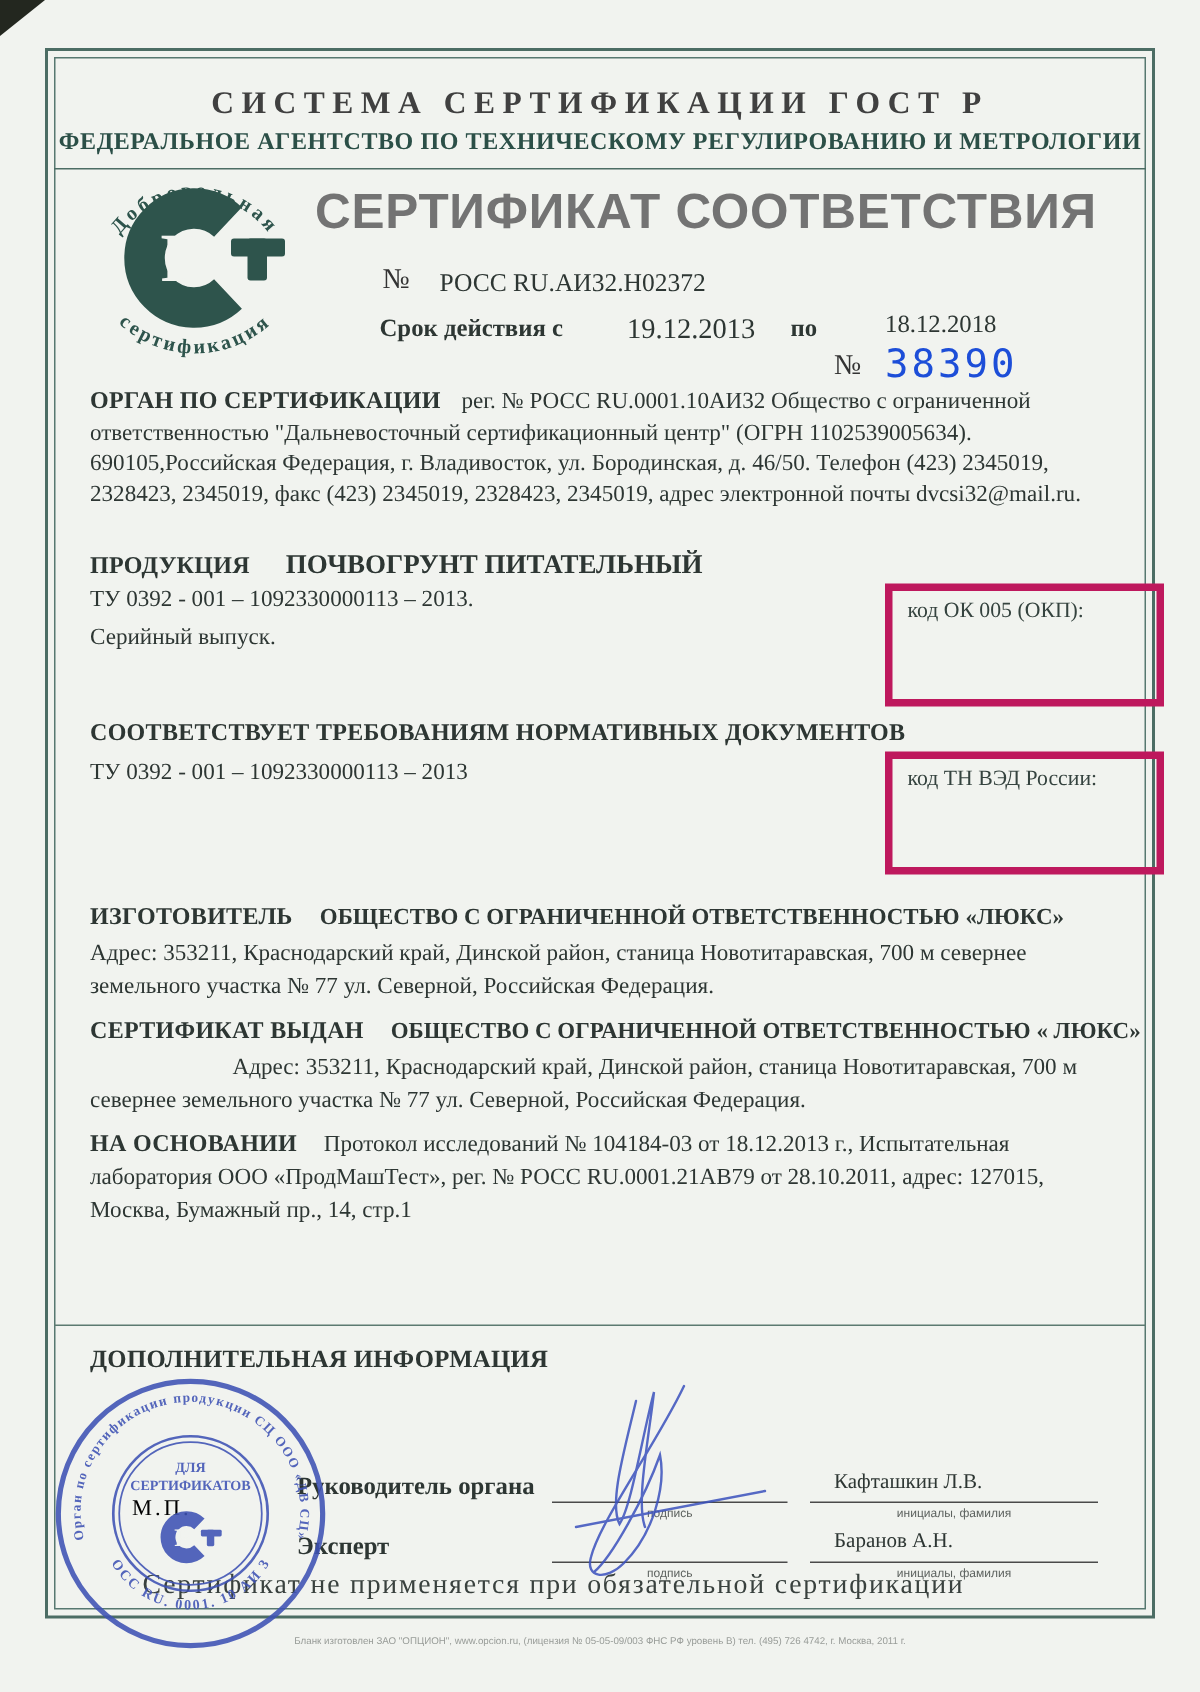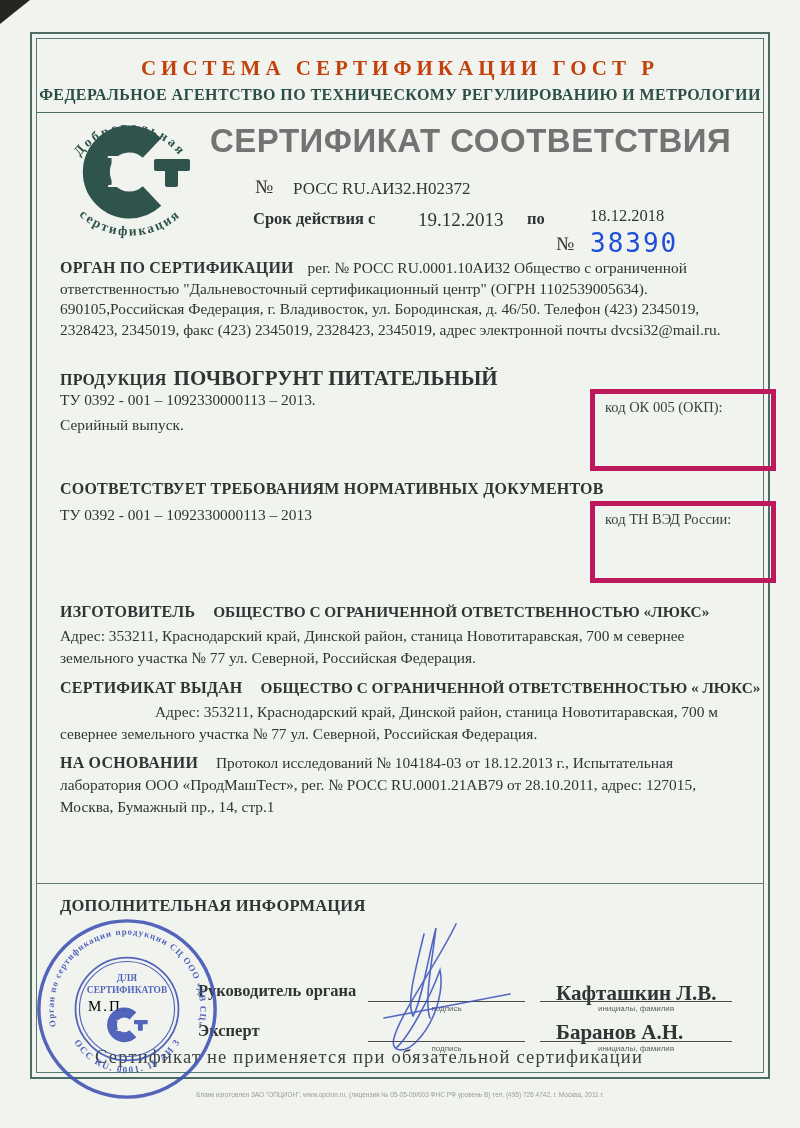--- a/index.html
+++ b/index.html
@@ -6,38 +6,38 @@
   .page{position:relative;width:800px;height:1128px;background:#f1f3ef;
         font-family:"Liberation Serif",serif;color:#2d3633;overflow:hidden;}
   .abs{position:absolute;}
   
   .frame{position:absolute;left:36px;top:38px;right:36px;bottom:55px;border:1px solid #577870;}
   .frame::before{content:"";position:absolute;inset:-7px;border:2px solid #4c6d64;}
   .hline{position:absolute;left:36px;right:36px;border-top:1.5px solid #4c6d64;}
   .corner{position:absolute;left:0;top:0;width:30px;height:24px;background:#23271f;
           clip-path:polygon(0 0,100% 0,0 100%);}
   .hdr1{position:absolute;left:36px;right:36px;top:56px;text-align:center;font-weight:bold;
-        font-size:21px;letter-spacing:5px;color:#c2410c;}
+        font-size:21px;letter-spacing:5px;color:#404040;}
   .hdr2{position:absolute;left:36px;right:36px;top:86px;text-align:center;font-weight:bold;
         font-size:16px;letter-spacing:0.4px;color:#2b4f47;}
   .title{position:absolute;left:210px;top:122px;font-family:"Liberation Sans",sans-serif;
          font-weight:bold;font-size:33px;color:#737373;letter-spacing:0.5px;}
   .no-label{font-size:19px;color:#333;}
   .cert-number{font-size:17px;color:#2d3633;}
   .bold{font-weight:bold;}
   .blank-no{font-family:"DejaVu Sans Mono",monospace;font-size:26px;color:#1d4ed8;letter-spacing:2px;}
   .para{line-height:20.5px;font-size:15.4px;}
   .lbl{font-weight:bold;font-size:16px;letter-spacing:0.2px;}
   .codebox{position:absolute;left:590px;width:176px;height:72px;border:5px solid #be185d;}
   .codebox .cb-label{padding:5px 0 0 10px;font-size:14.5px;color:#35433f;}
   .codebox .cb-value{text-align:center;padding-top:8px;font-size:17px;color:#2d3633;}
   .sigline{position:absolute;border-bottom:1px solid #4a4a4a;height:0;}
   .caption{position:absolute;font-family:"Liberation Sans",sans-serif;font-size:8px;color:#5d625f;
            text-align:center;}
-  .sig-name{position:absolute;font-size:21px;color:#2d3633;font-weight:bold;}
+  .sig-name{position:absolute;font-size:14px;color:#2d3633;}
   .disclaimer{position:absolute;left:95px;top:1047px;font-size:18.5px;letter-spacing:1.2px;color:#39413e;}
   .fineprint{position:absolute;left:0;right:0;top:1091px;text-align:center;
              font-family:"Liberation Sans",sans-serif;font-size:6.5px;color:#989c98;}
   .mp{position:absolute;left:88px;top:998px;font-size:15px;color:#000000;z-index:1;letter-spacing:2px;}
   .stamp-wrap{position:absolute;left:28px;top:910px;width:198px;height:198px;z-index:2;}
   .sig-svg{position:absolute;left:358px;top:918px;width:195px;height:140px;z-index:3;}
   .logo-wrap{position:absolute;left:55px;top:110px;width:150px;height:132px;}
   svg text{font-family:"Liberation Serif",serif;}
 </style>
 </head>
@@ -86,21 +86,21 @@
   <span class="abs no-label" style="left:556px;top:233px;">№</span>
   <span class="abs blank-no" style="left:590px;top:228px;">38390</span>
 
   <p class="abs para" style="left:60px;top:258px;width:692px;margin:0;">
     <span class="lbl" style="margin-right:10px;">ОРГАН ПО СЕРТИФИКАЦИИ</span>
     <span>рег. № РОСС RU.0001.10АИ32 Общество с ограниченной ответственностью "Дальневосточный сертификационный центр" (ОГРН 1102539005634). 690105,Российская Федерация, г. Владивосток, ул. Бородинская, д. 46/50. Телефон (423) 2345019, 2328423, 2345019, факс (423) 2345019, 2328423, 2345019, адрес электронной почты dvcsi32@mail.ru.</span>
   </p>
 
   <div class="abs" style="left:60px;top:366px;">
     <span class="lbl">ПРОДУКЦИЯ</span>
-    <span class="bold" style="margin-left:3px;font-size:21px;">ПОЧВОГРУНТ ПИТАТЕЛЬНЫЙ</span>
+    <span class="bold" style="margin-left:20px;font-size:18px;">ПОЧВОГРУНТ ПИТАТЕЛЬНЫЙ</span>
   </div>
   <div class="abs" style="left:60px;top:391px;font-size:15.4px;">ТУ 0392 - 001 – 1092330000113 – 2013.</div>
   <div class="abs" style="left:60px;top:416px;font-size:15.4px;">Серийный выпуск.</div>
 
   <div class="codebox" style="top:389px;">
     <div class="cb-label">код ОК 005 (ОКП):</div>
   </div>
 
   <div class="abs lbl" style="left:60px;top:480px;">СООТВЕТСТВУЕТ ТРЕБОВАНИЯМ НОРМАТИВНЫХ ДОКУМЕНТОВ</div>
   <div class="abs" style="left:60px;top:506px;font-size:15.4px;">ТУ 0392 - 001 – 1092330000113 – 2013</div>

